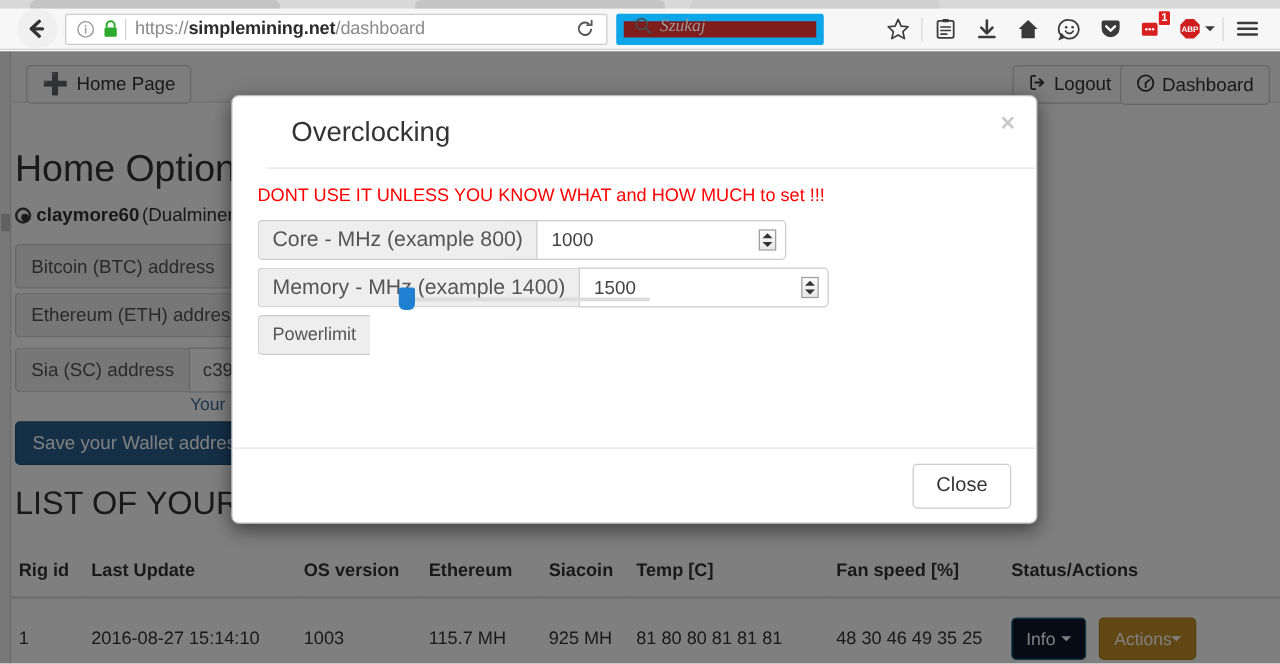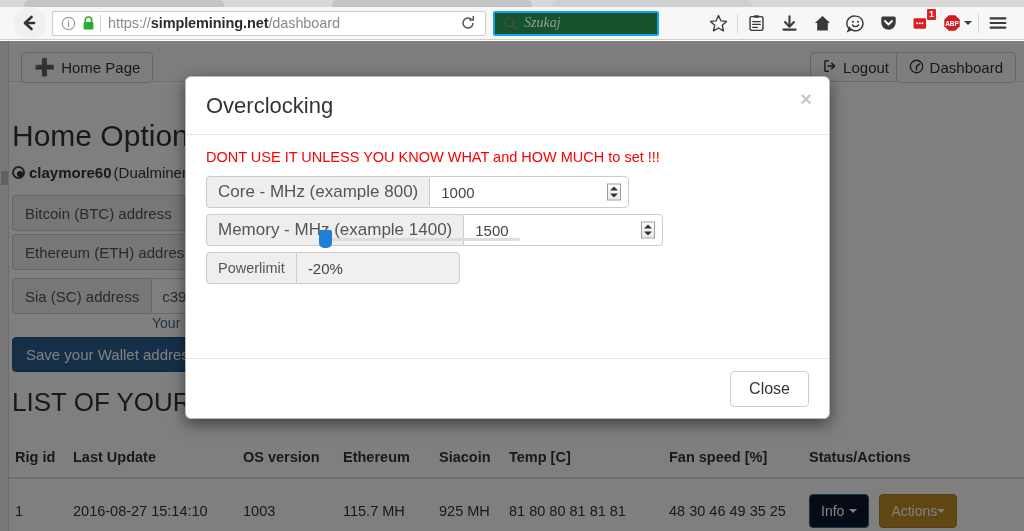--- a/index.html
+++ b/index.html
@@ -67,22 +67,22 @@
   }
   #urltext b { color: #2c2c2c; font-weight: 700; }
   #reloadbtn {
     width: 26px; height: 24px; flex:0 0 auto;
     display:flex; align-items:center; justify-content:center;
     cursor:pointer; color:#555;
   }
   #searchbox {
     flex: 0 0 auto; margin-left: 7px;
     width: 166px; height: 25px;
-    background: #14532d; border: 2px solid #0ea5e9; border-radius: 2px;
-    display:flex; align-items:center; padding: 0 6px;
+    background: #7f1d1d; border: 6px solid #0ea5e9; border-radius: 2px;
+    display:flex; align-items:flex-end; padding: 0 6px;
   }
   #search-icon { width:18px; height:18px; color:#5a5a5a; flex:0 0 auto;}
   #searchph {
     margin-left: 5px; font-size: 14px; color: #9a9a9a;
     font-style: italic; font-family: "Liberation Serif", serif;
   }
   #toolicons {
     display: flex; align-items: center; flex: 1 1 auto;
     justify-content: flex-end; padding-right: 10px; gap: 0px;
   }
@@ -221,21 +221,21 @@
   #modal {
     position:absolute; left:185px; top:76px; width:645px; height:343px;
     background:#ffffff;
     border:1px solid #bbb;
     border-radius:6px;
     box-shadow: 0 5px 15px rgba(0,0,0,0.5);
   }
   #modal-header {
     position:relative; height:58px;
     border-bottom:1px solid #e5e5e5;
-    display:flex; align-items:center; padding: 0 20px;
+    display:flex; align-items:center; padding: 0 20px; margin-left: 27px;
   }
   #modal-title { font-size:22px; color:#333; font-weight:400; }
   #modal-x {
     position:absolute; right:17px; top:12px;
     font-size:20px; color:#c9c9c9; cursor:pointer;
     line-height:1; font-weight:bold;
   }
   #modal-body { position:relative; padding: 14px 20px 0 20px; }
   #warn {
     color:#ff0000; font-size:14.5px; font-weight:400; margin:0 0 11px 0;
@@ -571,21 +571,20 @@
           <span>1500</span>
           <span class="spinner">
             <span class="up"></span>
             <span class="dn"></span>
           </span>
         </div>
       </div>
 
       <div id="pl-group">
         <div id="pl-label">Powerlimit</div>
-        <div id="pl-field">-20%</div>
         <div id="pl-slider">
           <div id="pl-track"></div>
           <div id="pl-thumb"></div>
         </div>
       </div>
 
 
     </div>
 
     <div id="modal-footer">

